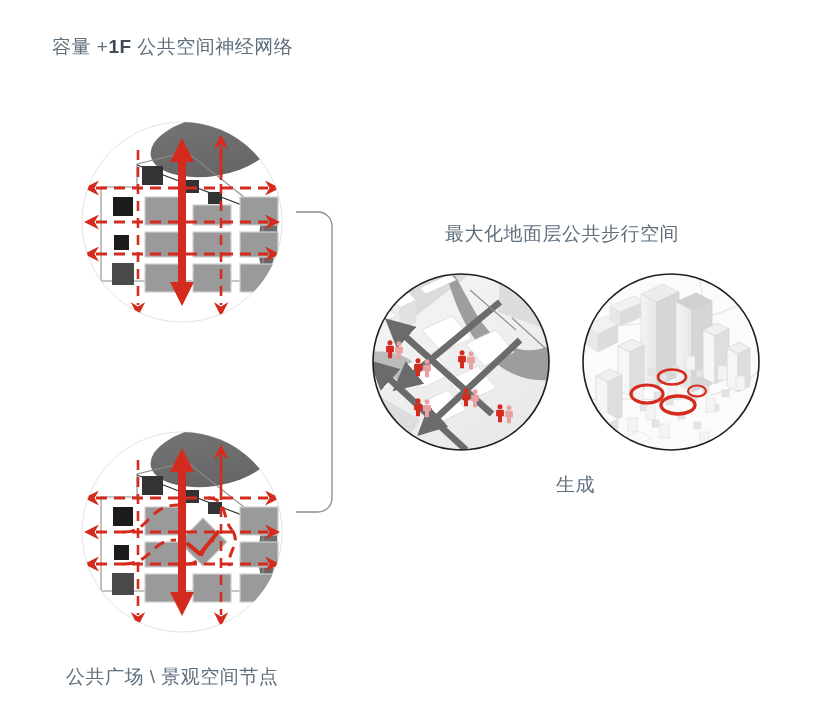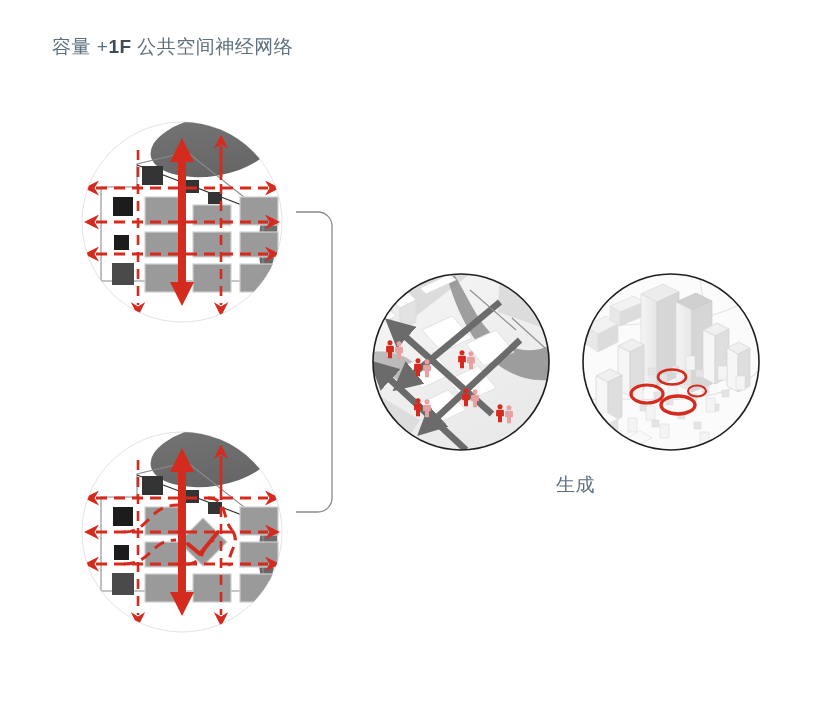--- a/index.html
+++ b/index.html
@@ -49,23 +49,25 @@
   }
   svg.diagram * { pointer-events: auto; }
 </style>
 </head>
 <body>
 
 <div class="canvas">
 
   <div class="label" id="title-capacity"><span>容量 +</span><b>1F</b><span> 公共空间神经网络</span></div>
 
+  <div class="label" id="label-maximize">最大化地面层公共步行空间</div>
 
   <div class="label" id="label-generate">生成</div>
 
+  <div class="label" id="label-plaza">公共广场 \ 景观空间节点</div>
 
   <svg class="diagram" viewBox="0 0 828 714" xmlns="http://www.w3.org/2000/svg">
     <defs>
 
       <clipPath id="clipTop">
           <circle cx="182" cy="222" r="100"></circle>
         </clipPath>
       <clipPath id="clipBot">
           <circle cx="182" cy="532" r="100"></circle>
         </clipPath>

